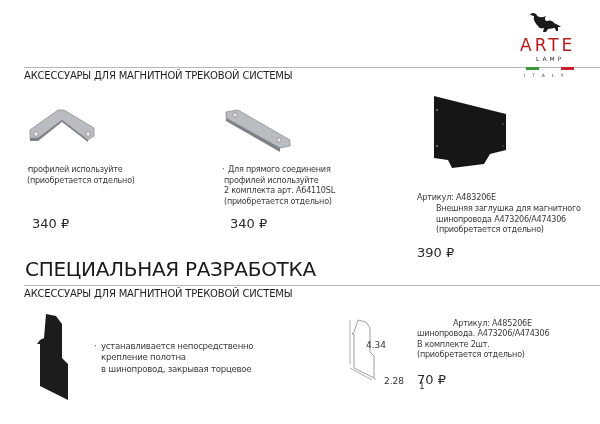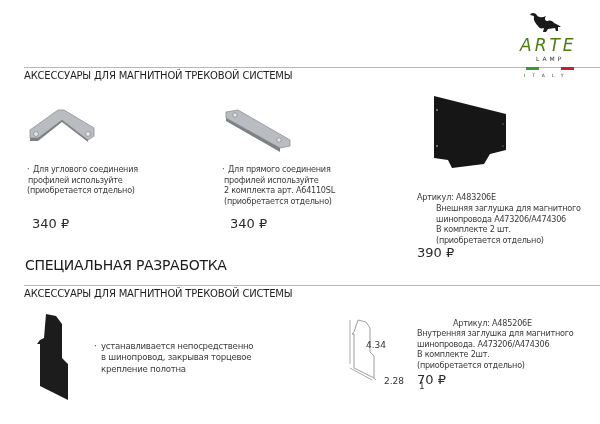--- a/index.html
+++ b/index.html
@@ -1,26 +1,26 @@
 <!DOCTYPE html>
 <html><head>
   <meta charset="utf-8">
   <style>
     * { margin: 0; padding: 0; box-sizing: border-box; }
     html, body { width: 600px; height: 424px; background: #ffffff; overflow: hidden; }
     body { position: relative; font-family: "DejaVu Sans", sans-serif; color: #222; }
     .abs { position: absolute; }
     .hline { position: absolute; height: 1px; background: #b8b8b8; }
     .section-title { font-size: 10px; color: #1e1e1e; letter-spacing: -0.2px; white-space: nowrap; }
-    .big-title { font-size: 14px; color: #1a1a1a; letter-spacing: -0.3px; white-space: nowrap; font-weight: normal; text-align: center; }
+    .big-title { font-size: 20px; color: #1a1a1a; letter-spacing: -0.3px; white-space: nowrap; font-weight: normal; text-align: center; }
     .desc { font-size: 8.1px; line-height: 10.6px; color: #3a3a3a; letter-spacing: -0.25px; white-space: nowrap; }
     .desc .bullet { position: absolute; left: -6px; }
     .price { font-size: 13px; color: #2a2a2a; white-space: nowrap; }
     .article { font-size: 8.1px; color: #3a3a3a; letter-spacing: -0.2px; white-space: nowrap; }
-    .logo-arte { font-size: 17px; letter-spacing: 3px; color: #4d7c0f; font-family: "DejaVu Sans", sans-serif; font-style: italic; }
+    .logo-arte { font-size: 17px; letter-spacing: 3px; color: #b91c1c; font-family: "DejaVu Sans", sans-serif; }
     .logo-lamp { font-size: 6px; letter-spacing: 3px; color: #333; }
     .logo-italy { font-size: 4.5px; letter-spacing: 7px; color: #444; }
     .dim { font-size: 9px; color: #333; margin-left: 40px; }
   </style>
 </head>
 <body>
 
 <div class="abs" style="left:516px; top:8px; width:70px; height:72px;">
   <svg class="abs" style="left:12px; top:4px;" width="40" height="24" viewBox="0 0 40 24">
     <path d="M10 14 C6 10 4 5 8 2 C10 6 14 6 18 4 C16 7 17 9 20 9 C22 8 25 9 26 11 C28 12 31 13 33 15 L30 15 L30 19 L28 19 L27 16 L20 17 L18 20 L15 20 L16 16 C13 17 11 16 10 14 Z" fill="#1a1a1a"></path>
@@ -37,21 +37,20 @@
 <div class="abs section-title" style="left:24px; top:70px;">АКСЕССУАРЫ ДЛЯ МАГНИТНОЙ ТРЕКОВОЙ СИСТЕМЫ</div>
 
 <svg class="abs" style="left:28px; top:106px;" width="72" height="38" viewBox="0 0 72 38">
   <path d="M2 24 L30 4 L36 4 L66 22 L66 30 L60 34 L34 14 L10 32 L2 32 Z" fill="#b9bdc2" stroke="#8c9095" stroke-width="0.8"></path>
   <path d="M2 32 L10 32 L34 14 L60 34 L60 36 L34 16 L10 35 L2 35 Z" fill="#7d8186"></path>
   <circle cx="8" cy="28" r="2.4" fill="#e4e6e8" stroke="#777" stroke-width="0.6"></circle>
   <circle cx="60" cy="28" r="2.4" fill="#e4e6e8" stroke="#777" stroke-width="0.6"></circle>
 </svg>
 <div class="abs desc" style="left:33px; top:164px;">
   <span class="bullet">·</span>
-  <div>Для углового соединения</div>
   <div style="margin-left:-5px;">профилей используйте</div>
   <div style="margin-left:-6px;">(приобретается отдельно)</div>
 </div>
 <div class="abs price" style="left:32px; top:216px;">340 ₽</div>
 
 <svg class="abs" style="left:224px; top:108px;" width="72" height="46" viewBox="0 0 72 46">
   <path d="M2 4 L14 2 L66 32 L66 38 L56 40 L2 10 Z" fill="#b9bdc2" stroke="#8c9095" stroke-width="0.8"></path>
   <path d="M2 10 L56 40 L56 44 L2 13 Z" fill="#7d8186"></path>
   <circle cx="11" cy="7" r="2.2" fill="#e4e6e8" stroke="#777" stroke-width="0.6"></circle>
   <circle cx="55" cy="32" r="2.2" fill="#e4e6e8" stroke="#777" stroke-width="0.6"></circle>
@@ -69,50 +68,48 @@
   <path d="M2 0 L74 18 L74 54 L58 58 L52 68 L20 72 L16 64 L2 62 Z" fill="#161616"></path>
   <circle cx="5" cy="14" r="1" fill="#888"></circle>
   <circle cx="5" cy="50" r="1" fill="#888"></circle>
   <circle cx="71" cy="28" r="0.8" fill="#666"></circle>
   <circle cx="71" cy="50" r="0.8" fill="#666"></circle>
 </svg>
 <div class="abs article" style="left:417px; top:192px;">Артикул: A483206E</div>
 <div class="abs desc" style="left:436px; top:203px;">
   <div>Внешняя заглушка для магнитного</div>
   <div>шинопровода A473206/A474306</div>
-  <div>В комплекте 2 шт.</div>
   <div>(приобретается отдельно)</div>
 </div>
 <div class="abs price" style="left:417px; top:245px;">390 ₽</div>
 
 <div class="abs big-title" style="left:25px; top:257px;">СПЕЦИАЛЬНАЯ РАЗРАБОТКА</div>
 <div class="hline" style="left:24px; top:285px; width:576px;"></div>
 <div class="abs section-title" style="left:24px; top:288px;">АКСЕССУАРЫ ДЛЯ МАГНИТНОЙ ТРЕКОВОЙ СИСТЕМЫ</div>
 
 <svg class="abs" style="left:34px; top:314px;" width="40" height="86" viewBox="0 0 40 86">
   <path d="M12 0 L22 2 L28 10 L28 44 L34 50 L34 86 L6 72 L6 30 L3 30 L6 26 L10 24 Z" fill="#1c1c1c"></path>
 </svg>
 
 <div class="abs desc" style="left:101px; top:341px; font-size:8.6px; line-height:11.3px;">
   <span class="bullet" style="left:-7px;">·</span>
   <div>устанавливается непосредственно</div>
+  <div>крепление полотна</div>
   <div>в шинопровод, закрывая торцевое</div>
-  <div>крепление полотна</div>
 </div>
 
 <svg class="abs" style="left:344px; top:318px;" width="60" height="64" viewBox="0 0 60 64">
   <path d="M6 2 L6 46" stroke="#888" stroke-width="0.7" fill="none"></path>
   <path d="M14 2 L22 4 L26 10 L26 34 L30 38 L30 60 L10 50 L10 16 L8 16 L10 14 Z" stroke="#777" stroke-width="0.7" fill="none"></path>
   <path d="M6 50 L28 62" stroke="#888" stroke-width="0.7" fill="none"></path>
   <path d="M30 60 L32 62" stroke="#888" stroke-width="0.7" fill="none"></path>
 </svg>
 <div class="abs dim" style="left:326px; top:340px;">4.34</div>
 <div class="abs dim" style="left:344px; top:376px;">2.28</div>
 <div class="abs dim" style="left:379px; top:381px;">1</div>
 
 <div class="abs article" style="left:417px; top:318px;margin-left:36px;">Артикул: A485206E</div>
 <div class="abs desc" style="left:417px; top:328px;">
-  <div>Внутренняя заглушка для магнитного</div>
   <div>шинопровода. A473206/A474306</div>
   <div>В комплекте 2шт.</div>
   <div>(приобретается отдельно)</div>
 </div>
 <div class="abs price" style="left:417px; top:372px;">70 ₽</div>
 
 </body></html>

